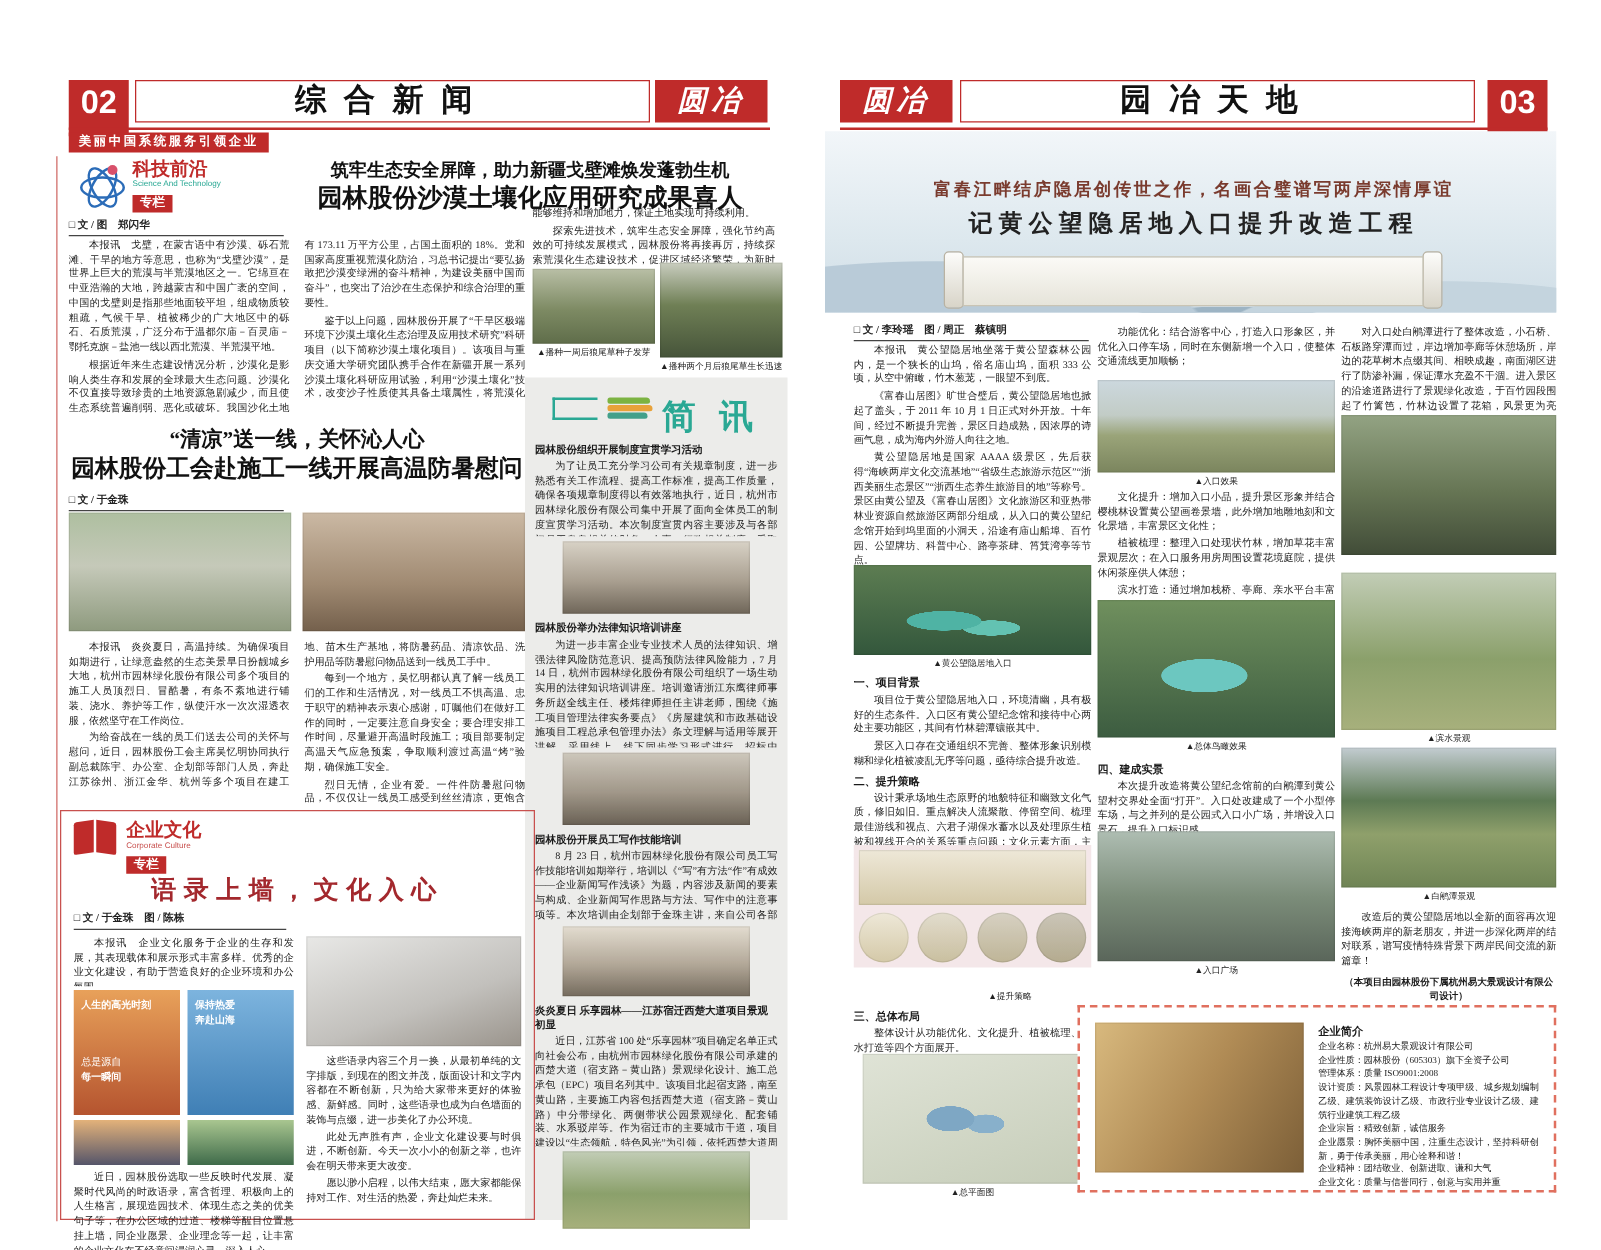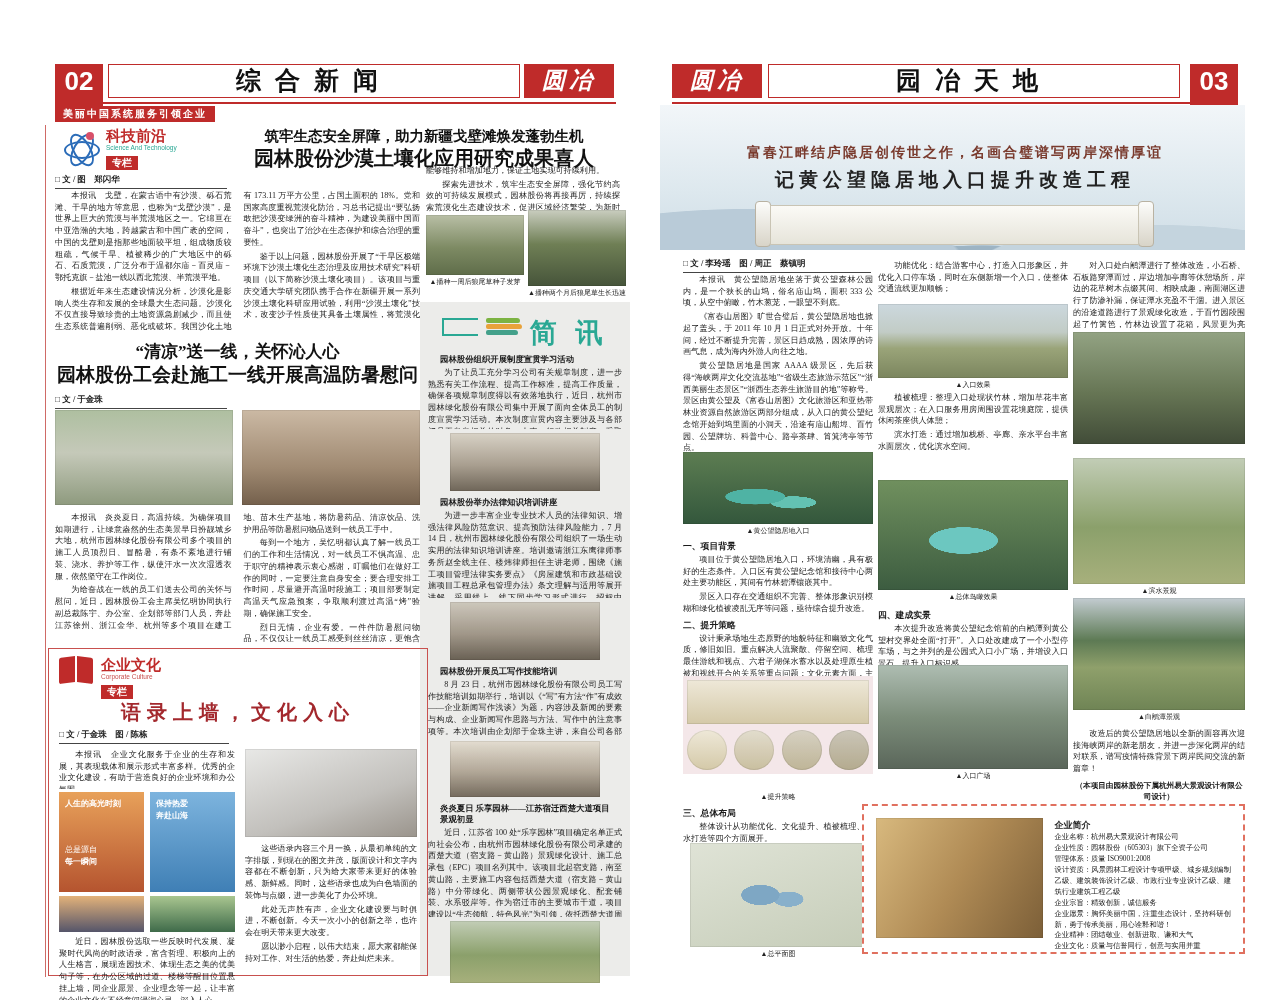--- a/index.html
+++ b/index.html
@@ -45,21 +45,21 @@
   .ph-office{background:linear-gradient(120deg,#d8b97e 0%,#b08b55 50%,#7c5f38 100%);}
   .ph-plan{background:radial-gradient(ellipse 18% 16% at 40% 50%,#7ea7c4 0 60%,transparent 61%),radial-gradient(ellipse 14% 12% at 56% 54%,#88b0cb 0 60%,transparent 61%),linear-gradient(160deg,#dfe3d6 0%,#c6cdb9 100%);}
   .ph-scroll{background:linear-gradient(180deg,#eee8d8 0%,#d4c9a8 100%);}
   .poster{color:#fff;font:bold 8px/1.5 "Liberation Sans",sans-serif;padding:6px;box-sizing:border-box;}
   .poster-orange{background:linear-gradient(180deg,#e8a15a 0%,#b5542f 100%);}
   .poster-blue{background:linear-gradient(180deg,#7db4de 0%,#3f7fb5 100%);}
   .poster-sea{background:linear-gradient(180deg,#e3b27a 0%,#55556a 100%);}
   .poster-mtn{background:linear-gradient(180deg,#a9c690 0%,#3f6b4a 100%);}
   
   #briefs{background:#ececea;}
-  .brief-title{font-weight:bold;font-size:8.4px;margin:6px 12px 2px;}
+  .brief-title{font-weight:bold;font-size:8.4px;margin:6px 0 2px;}
   .jx-logo{font:bold 27px/30px "Liberation Serif",serif;color:#2aa894;letter-spacing:6px;}
   .bookstack span{display:block;height:5px;border-radius:2px 3px 2px 2px;}
   
   #culture{border:1px solid #c8504e;}
   .cult-head{font:bold 20px/26px "Liberation Serif",serif;color:#a3282d;text-align:center;letter-spacing:6px;}
   
   #banner{background:
     radial-gradient(ellipse 60% 55% at 15% 105%,#b9cbd8 0 60%,transparent 61%),
     radial-gradient(ellipse 50% 45% at 85% 110%,#c4d4de 0 60%,transparent 61%),
     radial-gradient(ellipse 35% 30% at 55% 115%,#9db4c4 0 60%,transparent 61%),
@@ -258,36 +258,37 @@
   </div>
   <div class="abs" style="left:683px;top:676px;width:190px;background:#f4e7e9;padding:4px;box-sizing:border-box;">
     <div class="ph ph-scroll" style="width:182px;height:44px;"></div>
     <div style="display:flex;justify-content:space-between;margin-top:6px;">
       <span class="ph ph-scroll" style="width:40px;height:40px;border-radius:50%;"></span>
       <span class="ph ph-scroll" style="width:40px;height:40px;border-radius:50%;filter:brightness(.95);"></span>
       <span class="ph ph-scroll" style="width:40px;height:40px;border-radius:50%;filter:brightness(.9);"></span>
       <span class="ph ph-scroll" style="width:40px;height:40px;border-radius:50%;filter:brightness(.85);"></span>
     </div>
   </div>
-  <div class="abs cap" style="left:683px;top:793px;width:190px;font-family:Liberation Serif, serif;">▲提升策略</div>
+  <div class="abs cap" style="left:713px;top:793px;width:190px;font-family:Liberation Serif, serif;">▲提升策略</div>
   <div class="abs" style="left:683px;top:805px;width:190px;">
     <div class="sechead">三、总体布局</div>
     <div class="body">
       <p>整体设计从功能优化、文化提升、植被梳理、滨水打造等四个方面展开。</p>
     </div>
   </div>
   <div class="abs ph ph-plan" style="left:690px;top:843px;width:176px;height:104px;"></div>
   <div class="abs cap" style="left:683px;top:950px;width:190px;">▲总平面图</div>
 
   <div class="abs body" style="left:878px;top:260px;width:190px;height:42px;">
     <p>功能优化：结合游客中心，打造入口形象区，并优化入口停车场，同时在东侧新增一个入口，使整体交通流线更加顺畅；</p>
   </div>
   <div class="abs ph ph-render" style="left:878px;top:304px;width:190px;height:74px;"></div>
   <div class="abs cap" style="left:878px;top:381px;width:190px;">▲入口效果</div>
   <div class="abs body" style="left:878px;top:392px;width:190px;height:86px;">
+    <p>文化提升：增加入口小品，提升景区形象并结合樱桃林设置黄公望画卷景墙，此外增加地雕地刻和文化景墙，丰富景区文化性；</p>
     <p>植被梳理：整理入口处现状竹林，增加草花丰富景观层次；在入口服务用房周围设置花境庭院，提供休闲茶座供人体憩；</p>
     <p>滨水打造：通过增加栈桥、亭廊、亲水平台丰富水面层次，优化滨水空间。</p>
   </div>
   <div class="abs ph ph-bird" style="left:878px;top:480px;width:190px;height:110px;"></div>
   <div class="abs cap" style="left:878px;top:593px;width:190px;">▲总体鸟瞰效果</div>
   <div class="abs" style="left:878px;top:607px;width:190px;">
     <div class="sechead">四、建成实景</div>
     <div class="body" style="height:46px;">
       <p>本次提升改造将黄公望纪念馆前的白鹇潭到黄公望村交界处全面“打开”。入口处改建成了一个小型停车场，与之并列的是公园式入口小广场，并增设入口景石，提升入口标识感。</p>
     </div>

